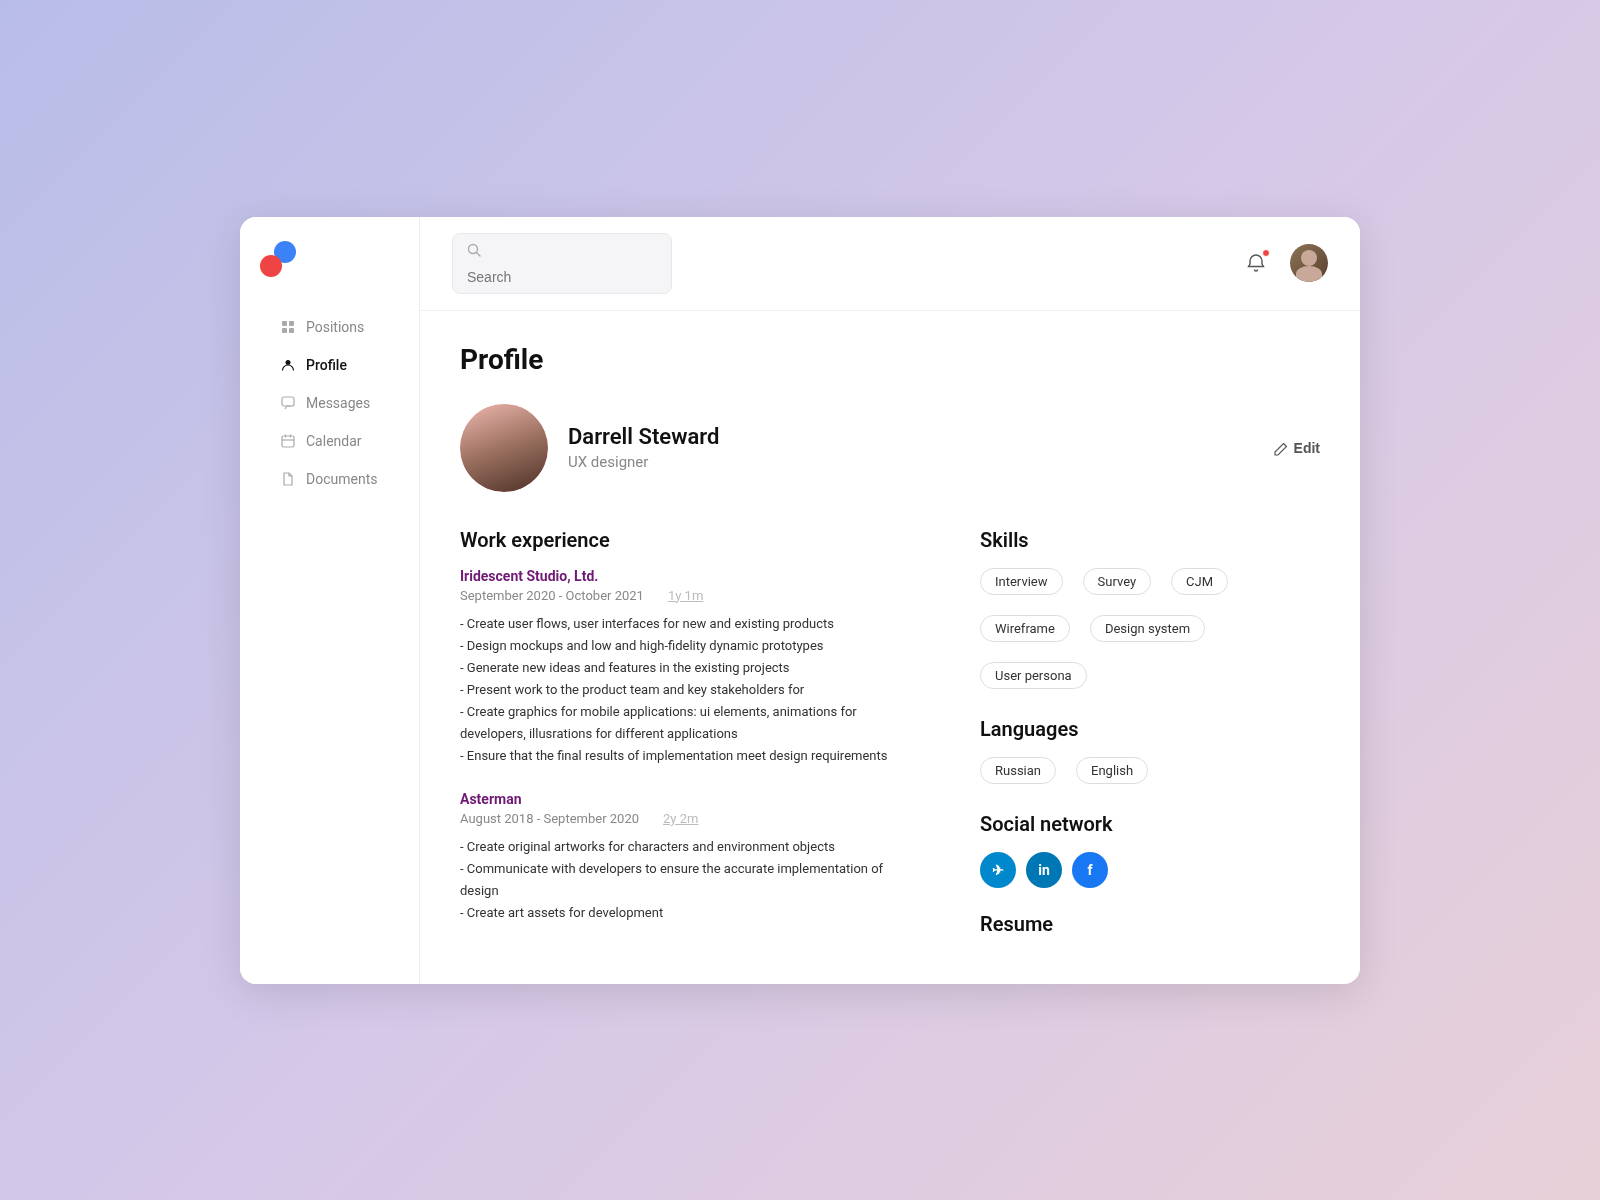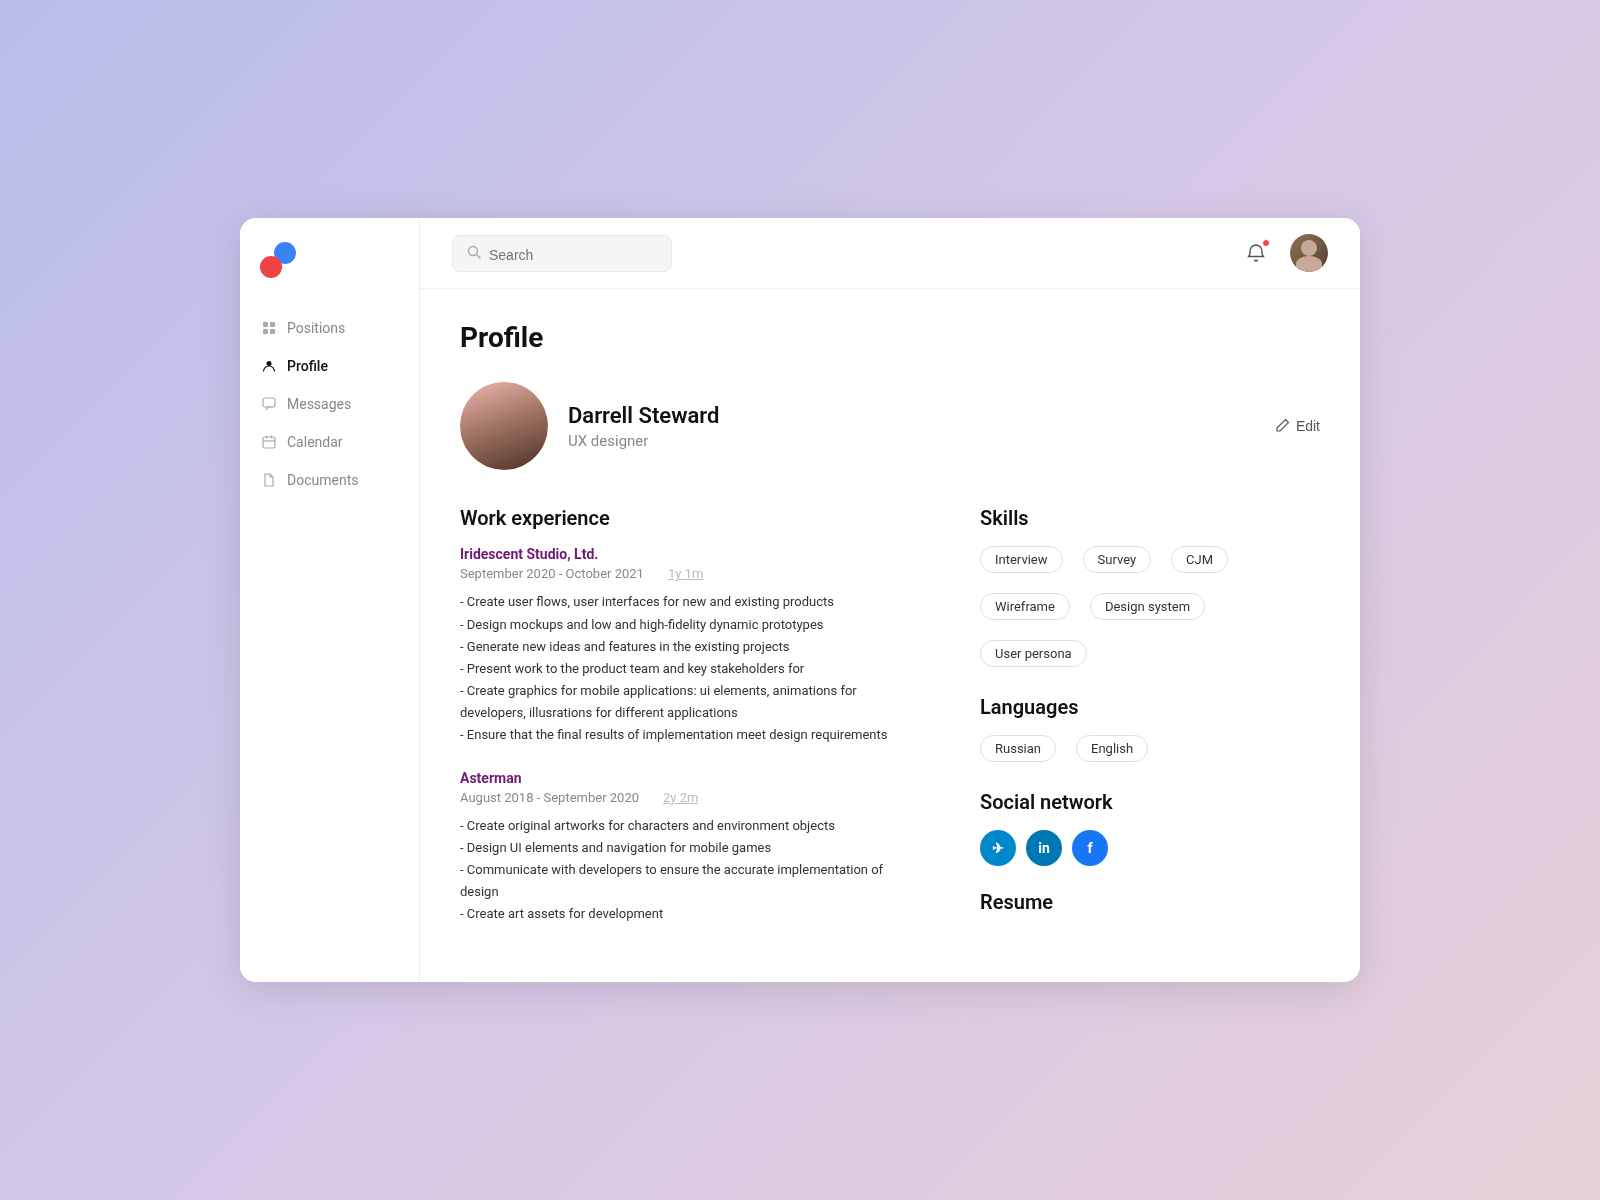--- a/index.html
+++ b/index.html
@@ -53,21 +53,21 @@
       height: 22px;
       background: #ef4444;
       border-radius: 50%;
       position: absolute;
       bottom: 0; left: 0;
     }
     .sidebar-nav {
       display: flex;
       flex-direction: column;
       gap: 2px;
-      padding: 0 9px;
+      padding: 0 28px;
     }
     .nav-item {
       display: flex;
       align-items: center;
       gap: 10px;
       padding: 10px 12px;
       border-radius: 8px;
       cursor: pointer;
       color: #888;
       font-size: 14px;
@@ -99,27 +99,28 @@
     .header {
       display: flex;
       align-items: center;
       justify-content: space-between;
       padding: 16px 32px;
       border-bottom: 1px solid #f0f0f0;
       background: #fff;
     }
     .search-box {
       display: flex;
-      align-items: flex-end;
+      align-items: flex-start;
       gap: 8px;
       background: #f5f5f7;
       border: 1px solid #e8e8e8;
       border-radius: 8px;
       padding: 8px 14px;
       width: 220px;
+      flex-direction: column;
     }
     .search-box input {
       border: none;
       background: transparent;
       outline: none;
       font-size: 14px;
       color: #888;
       width: 100%;
     }
     .header-right {
@@ -227,28 +228,28 @@
       font-weight: 600;
       color: #111;
       margin-bottom: 4px;
     }
     .profile-role {
       font-size: 15px;
       color: #888;
     }
     .edit-btn {
       display: flex;
-      align-items: flex-start;
+      align-items: flex-end;
       gap: 6px;
       background: none;
       border: none;
       cursor: pointer;
       color: #555;
       font-size: 14px;
-      font-weight: 400;
+      font-weight: 700;
     }
     
     .two-col {
       display: flex;
       gap: 60px;
     }
     .col-left {
       flex: 1;
     }
     .col-right {
@@ -468,21 +469,20 @@
           </div>
 
           <div>
             <div class="job-company">Asterman</div>
             <div class="job-dates">
               <span>August 2018 - September 2020</span>
               <span class="job-duration">2y 2m</span>
             </div>
             <div class="job-bullets">
               <div>- Create original artworks for characters and environment objects</div>
-              <div>- Design UI elements and navigation for mobile games</div>
               <div>- Communicate with developers to ensure the accurate implementation of design</div>
               <div>- Create art assets for development</div>
             </div>
           </div>
         </div>
 
         <div class="col-right">
 
           <div>
             <h2 class="section-title">Skills</h2>

